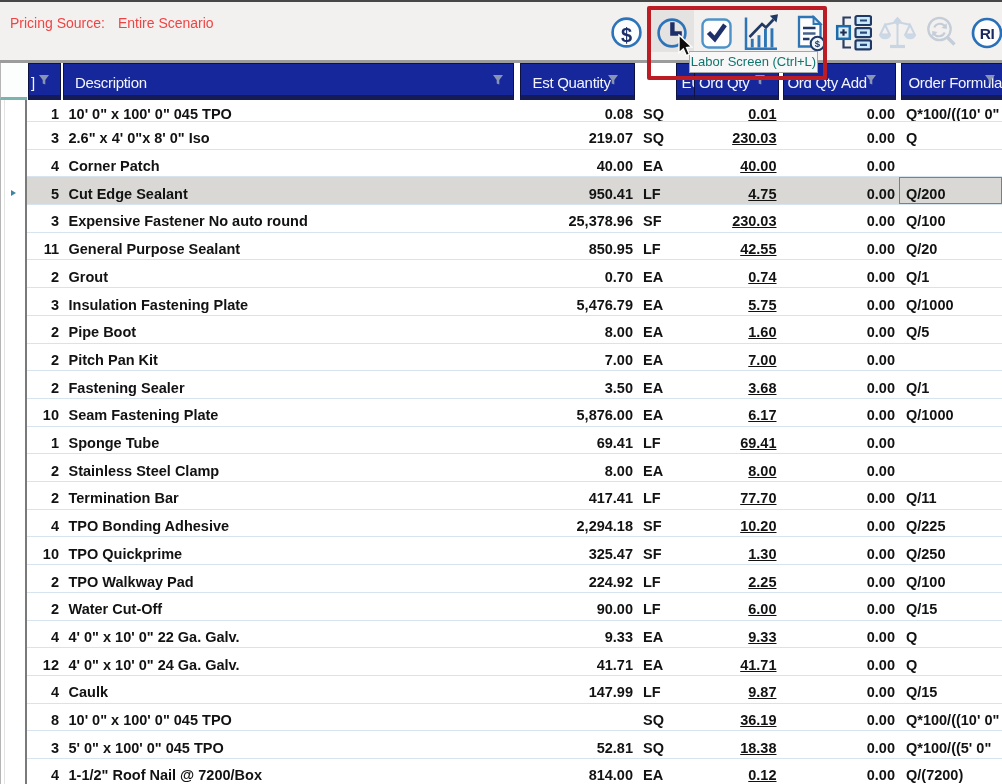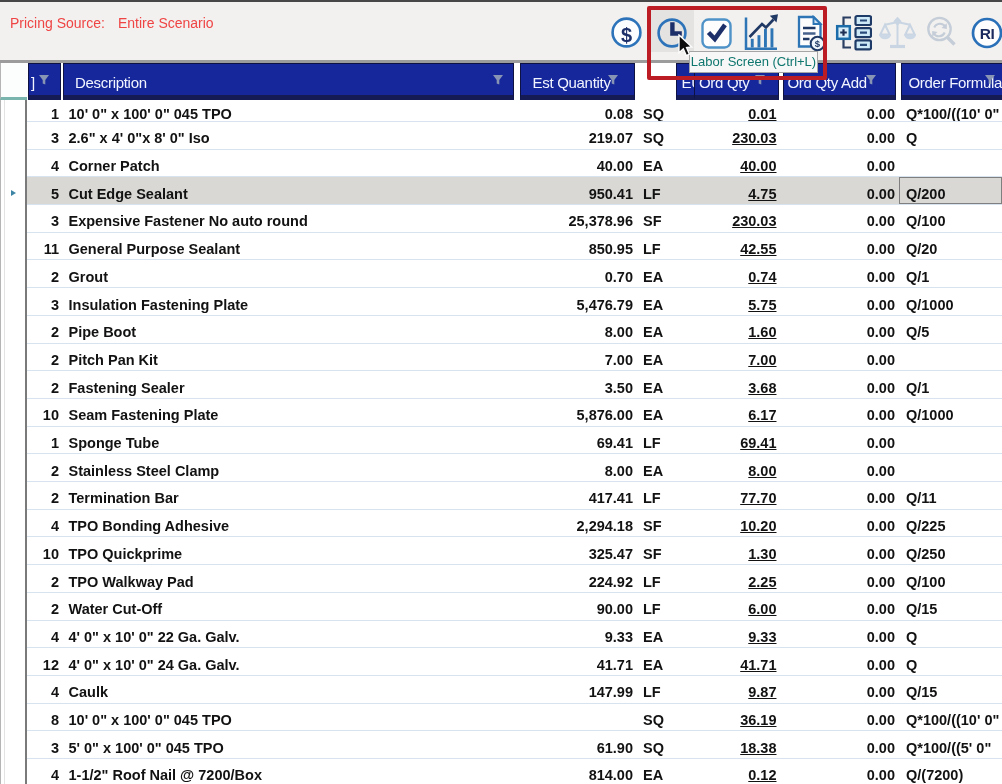--- a/index.html
+++ b/index.html
@@ -358,21 +358,21 @@
       <div class="cl num">8</div>
       <div class="cl desc">10' 0" x 100' 0" 045 TPO</div>
       <div class="cl eu">SQ</div>
       <div class="cl oq">36.19</div>
       <div class="cl oqa">0.00</div>
       <div class="cl fml">Q*100/((10' 0"</div>
     </div>
 <div class="row" style="top:631.4px;height:26.7px">
       <div class="cl num">3</div>
       <div class="cl desc">5' 0" x 100' 0" 045 TPO</div>
-      <div class="cl est">61.90</div>
+      <div class="cl est">52.81</div>
       <div class="cl eu">SQ</div>
       <div class="cl oq">18.38</div>
       <div class="cl oqa">0.00</div>
       <div class="cl fml">Q*100/((5' 0"</div>
     </div>
 <div class="row" style="top:659.1px;height:26.7px">
       <div class="cl num">4</div>
       <div class="cl desc">1-1/2" Roof Nail @ 7200/Box</div>
       <div class="cl est">814.00</div>
       <div class="cl eu">EA</div>

